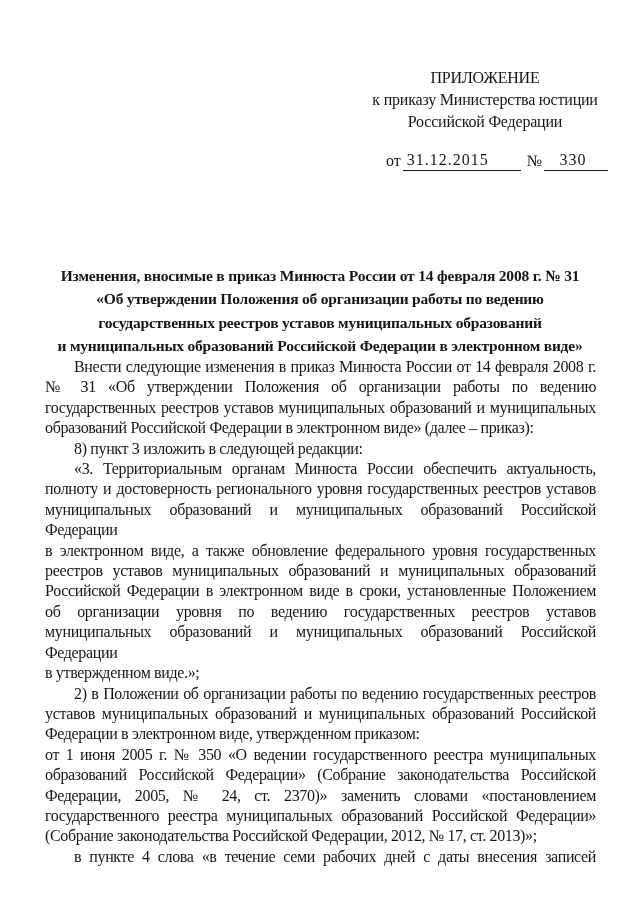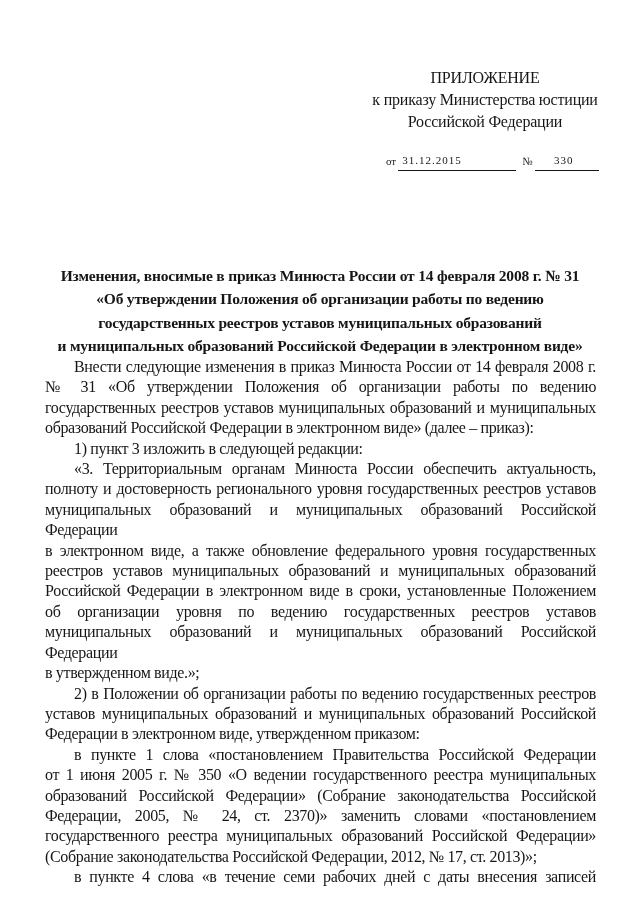--- a/index.html
+++ b/index.html
@@ -25,21 +25,21 @@
     text-align: center;
     font-size: 16px;
     line-height: 22px;
     letter-spacing: -0.2px;
   }
   
   .date-row {
     position: absolute;
     top: 150px;
     left: 386px;
-    font-size: 11px;
+    font-size: 16px;
     line-height: 20px;
     white-space: nowrap;
   }
   .date-row .plain {
     display: inline-block;
     vertical-align: bottom;
   }
   .date-row .blank {
     display: inline-block;
     vertical-align: bottom;
@@ -117,34 +117,33 @@
     <div>«Об утверждении Положения об организации работы по ведению</div>
     <div>государственных реестров уставов муниципальных образований</div>
     <div>и муниципальных образований Российской Федерации в электронном виде»</div>
   </div>
 
   <div class="body-block">
       <div class="b-line first">Внести следующие изменения в приказ Минюста России от 14 февраля 2008 г.</div>
       <div class="b-line">№ 31 «Об утверждении Положения об организации работы по ведению</div>
       <div class="b-line">государственных реестров уставов муниципальных образований и муниципальных</div>
       <div class="b-line last">образований Российской Федерации в электронном виде» (далее – приказ):</div>
-      <div class="b-line first last">1) пункт 3 изложить в следующей редакции:</div>
+      <div class="b-line first last">8) пункт 3 изложить в следующей редакции:</div>
       <div class="b-line first">«3. Территориальным органам Минюста России обеспечить актуальность,</div>
       <div class="b-line">полноту и достоверность регионального уровня государственных реестров уставов</div>
       <div class="b-line">муниципальных образований и муниципальных образований Российской Федерации</div>
       <div class="b-line">в электронном виде, а также обновление федерального уровня государственных</div>
       <div class="b-line">реестров уставов муниципальных образований и муниципальных образований</div>
       <div class="b-line">Российской Федерации в электронном виде в сроки, установленные Положением</div>
       <div class="b-line">об организации уровня по ведению государственных реестров уставов</div>
       <div class="b-line">муниципальных образований и муниципальных образований Российской Федерации</div>
       <div class="b-line last">в утвержденном виде.»;</div>
       <div class="b-line first">2) в Положении об организации работы по ведению государственных реестров</div>
       <div class="b-line">уставов муниципальных образований и муниципальных образований Российской</div>
       <div class="b-line last">Федерации в электронном виде, утвержденном приказом:</div>
-      <div class="b-line first">в пункте 1 слова «постановлением Правительства Российской Федерации</div>
       <div class="b-line">от 1 июня 2005 г. № 350 «О ведении государственного реестра муниципальных</div>
       <div class="b-line">образований Российской Федерации» (Собрание законодательства Российской</div>
       <div class="b-line">Федерации, 2005, № 24, ст. 2370)» заменить словами «постановлением</div>
       <div class="b-line">государственного реестра муниципальных образований Российской Федерации»</div>
       <div class="b-line last">(Собрание законодательства Российской Федерации, 2012, № 17, ст. 2013)»;</div>
       <div class="b-line first">в пункте 4 слова «в течение семи рабочих дней с даты внесения записей</div>
     </div>
 
 </div>
 

